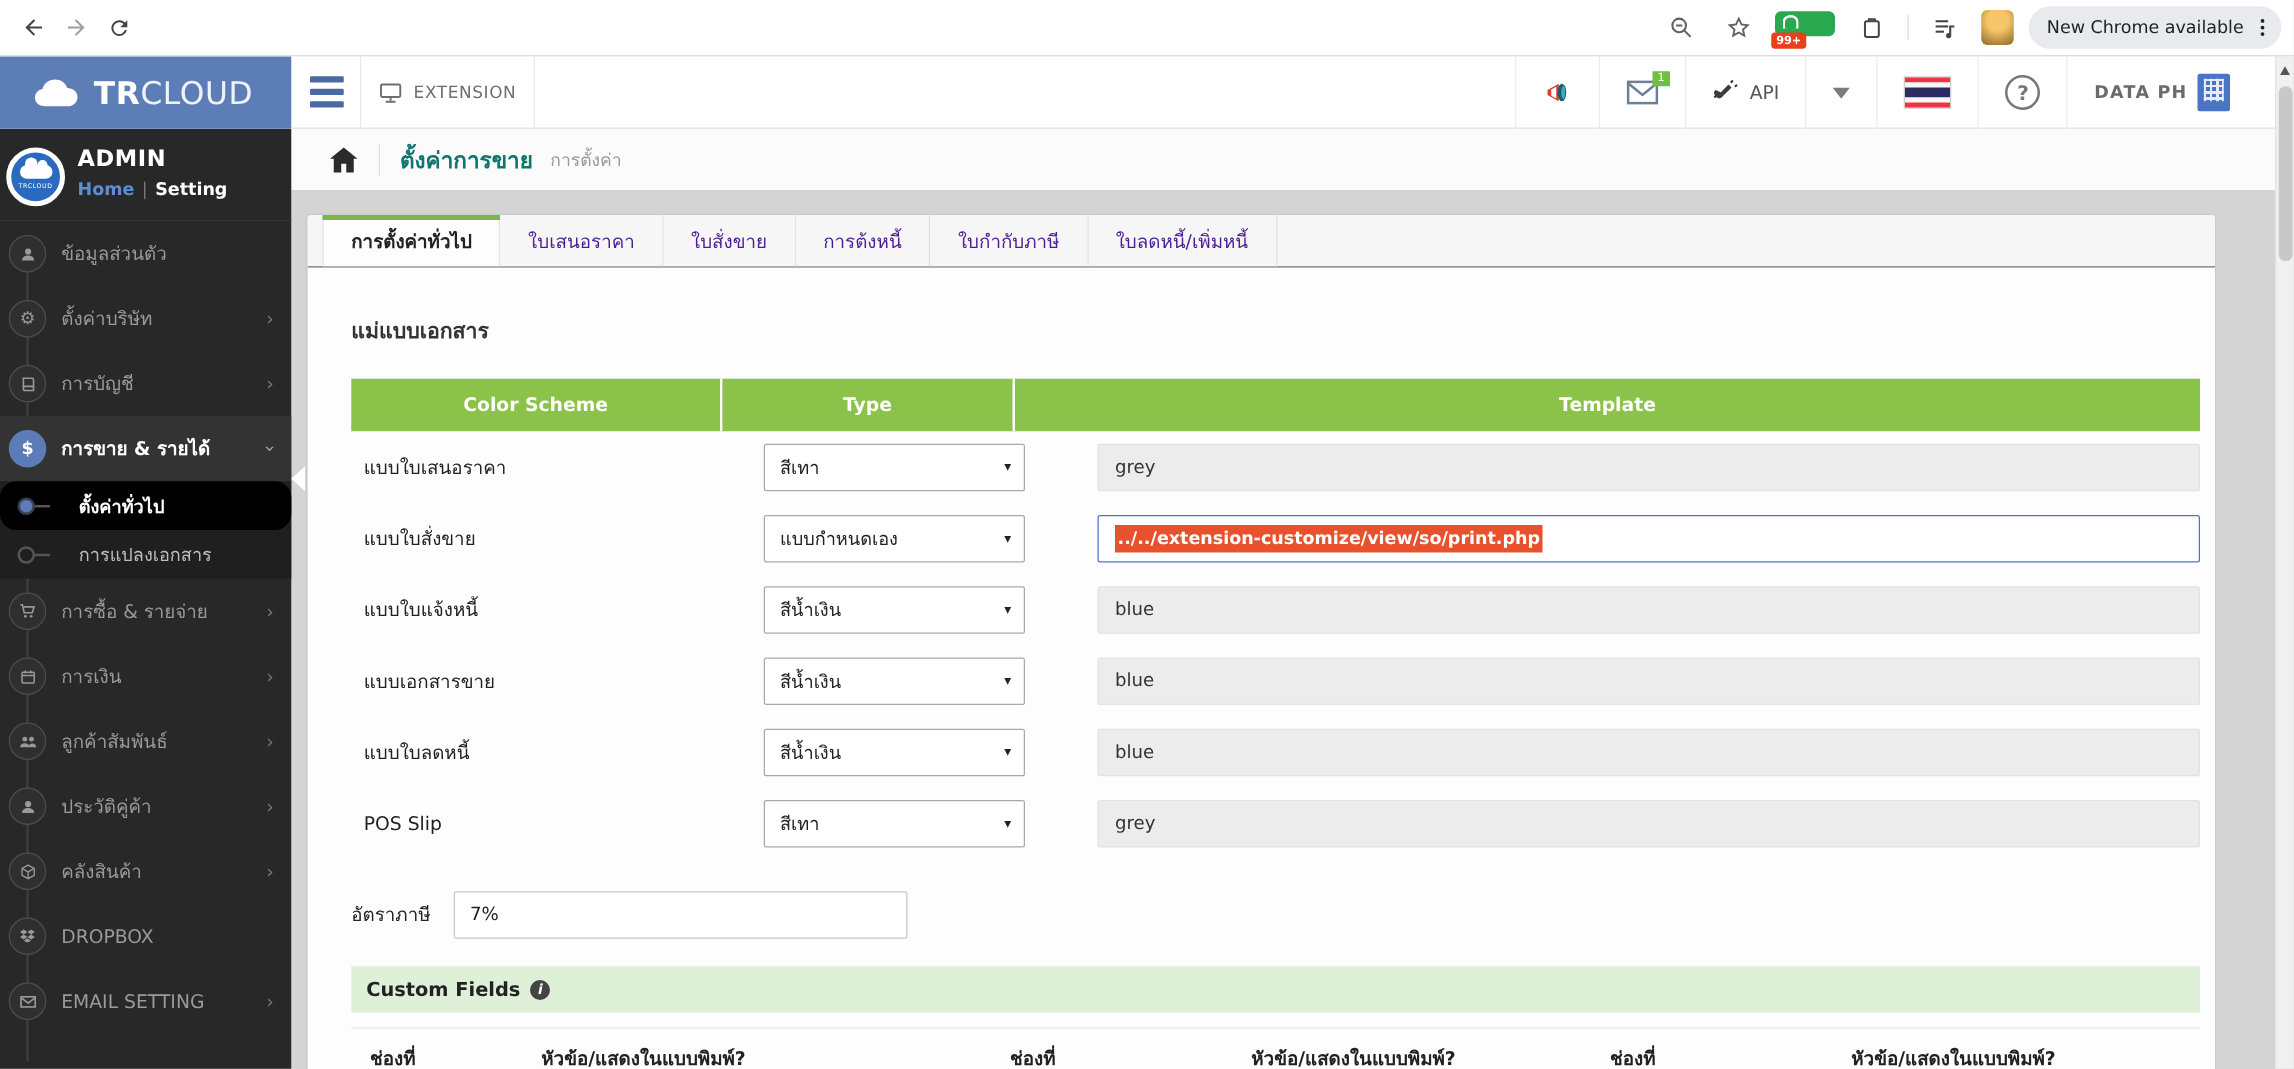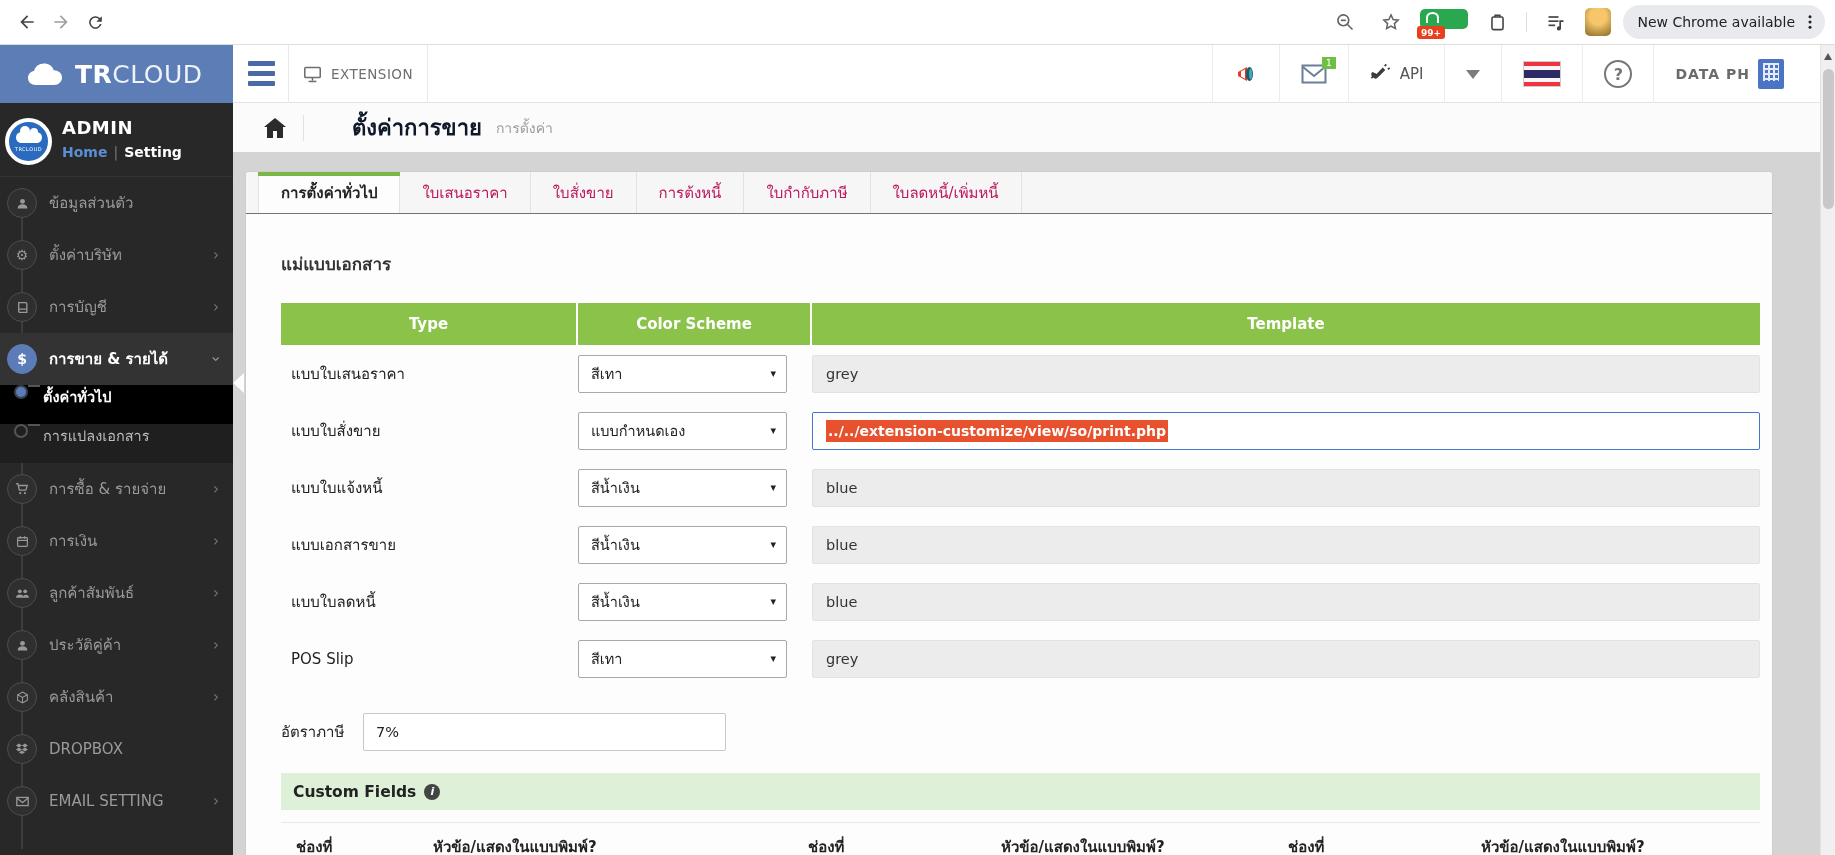--- a/index.html
+++ b/index.html
@@ -86,55 +86,55 @@
     color:#9a9a9a; font-size:15px; cursor:pointer; }
   .micon { width:30px; height:30px; border-radius:50%; background:#2f2f2f; border:1px solid #4d4d4d;
     display:flex; align-items:center; justify-content:center; flex:0 0 auto; position:relative; z-index:2;
     color:#999; font-size:14px; }
   .mlabel { margin-left:12px; white-space:nowrap; }
   .mchev { position:absolute; right:14px; color:#777; font-size:15px; }
   .mitem.active { background:#333333; color:#fff; }
   .mitem.active .micon { background:#5b7cb7; border-color:#5b7cb7; color:#fff; font-weight:bold; }
   .mitem.active .mchev { transform:rotate(90deg); color:#aaa; }
   .subwrap { background:#1f1f1f; }
-  .sitem { position:relative; height:39px; display:flex; padding-left:43px;
-    color:#bdbdbd; font-size:14.5px; cursor:pointer; }
+  .sitem { position:relative; height:39px; display:flex; align-items:center; padding-left:63px;
+    color:#bdbdbd; font-size:14.5px; cursor:pointer;border-radius:13px; }
   .sitem .dot { position:absolute; left:14px; width:14px; height:14px; border-radius:50%;
     background:#1f1f1f; border:2px solid #555; z-index:2; }
   .sitem .tick { position:absolute; left:28px; width:12px; height:2px; background:#555; }
   .sitem.active { background:#000; color:#fff; }
   .sitem.active .dot { background:#5b7cb7; border-color:#39414f; }
   .arrow-marker { position:absolute; left:233px; top:373px; width:0; height:0; z-index:35;
     border-top:10px solid transparent; border-bottom:10px solid transparent; border-right:11px solid #fdfdfd; }
 
   
   .main { position:absolute; left:233px; top:103px; right:15px; bottom:0; background:#d4d4d4; }
   .pagehead { height:49px; background:#fbfbfb; display:flex; align-items:center; padding-left:30px; }
   .homeico { color:#2b2b2b; display:flex; }
   .ph-divider { width:1px; height:26px; background:#e0e0e0; margin:0 16px; }
-  .ptitle { font-size:22px; font-weight:bold; color:#0f172a;margin-left:32px; }
+  .ptitle { font-size:18px; font-weight:bold; color:#0f766e; }
   .psub { font-size:14px; color:#9a9a9a; margin-left:14px; }
 
   .card { position:absolute; left:13px; right:48px; top:69px; bottom:-8px; background:#fdfdfd;
     border-radius:3px; overflow:hidden; box-shadow:0 0 2px rgba(0,0,0,.12); }
   .tabstrip { display:flex; height:42px; background:#f6f6f6; border-bottom:1px solid #737373; padding-left:12px; }
-  .tab { display:flex; align-items:center; padding:0 22px; font-size:15px; color:#be185d;
+  .tab { display:flex; align-items:center; padding:0 22px; font-size:15px; color:#4c1d95;
     border-right:1px solid #e2e2e2; cursor:pointer; white-space:nowrap; position:relative; background:#f6f6f6; }
   .tab:first-child { border-left:1px solid #e2e2e2; }
   .tab.active { background:#fdfdfd; color:#222; font-weight:bold; }
   .tab.active:before { content:""; position:absolute; left:-1px; right:-1px; top:0; height:4px; background:#7ab648; }
 
   .content { padding:36px 12px 0 35px; }
   .sechead { font-size:17px; font-weight:bold; color:#333; margin-bottom:26px; }
   .gtable { width:100%; }
   .ghead { display:grid; grid-template-columns:297px 234px 1fr; height:42px; }
   .ghead > div { background:#8bc34a; color:#fff; font-size:15px; font-weight:bold;
     display:flex; align-items:center; justify-content:center; border-right:2px solid #fdfdfd; }
   .ghead > div:last-child { border-right:none; }
-  .grow { display:grid; grid-template-columns:297px 234px 1fr; height:57px; align-items:center; }
+  .grow { display:grid; grid-template-columns:297px 234px 1fr; height:57px; align-items:center;gap:33px; }
   .rowlabel { font-size:15px; color:#222; padding-left:10px; }
   .selbox { width:209px; height:38px; border:1px solid #a9a9a9; border-radius:2px; background:#fff;
     display:flex; align-items:center; padding:0 12px; font-size:14.5px; color:#222; position:relative; cursor:pointer; }
   .selbox .car { position:absolute; right:10px; font-size:11px; color:#222; }
   .tplbox { height:38px; background:#ececec; border:1px solid #e2e2e2; border-radius:2px;
     display:flex; align-items:center; padding:0 13px; font-size:14.5px; color:#333; margin-right:0; }
   .tplbox.focused { background:#fff; border:1px solid #4a74c9; }
   .selhl { background:#e8512e; color:#fff; font-weight:bold; padding:3px 2px; font-size:14px; }
 
   .taxrow { display:flex; align-items:center; margin-top:26px; }
@@ -445,22 +445,22 @@
       <div class="tab">
           <span>ใบลดหนี้/เพิ่มหนี้</span>
         </div>
     </div>
 
     <div class="content">
       <div class="sechead">แม่แบบเอกสาร</div>
 
       <div class="gtable">
         <div class="ghead">
+          <div>Color Scheme</div>
           <div>Type</div>
-          <div>Color Scheme</div>
           <div>Template</div>
         </div>
 
         <div class="grow">
           <div class="rowlabel">แบบใบเสนอราคา</div>
           <div>
               <div class="selbox">
                 <span>สีเทา</span>
                 <span class="car">▾</span>
               </div>

